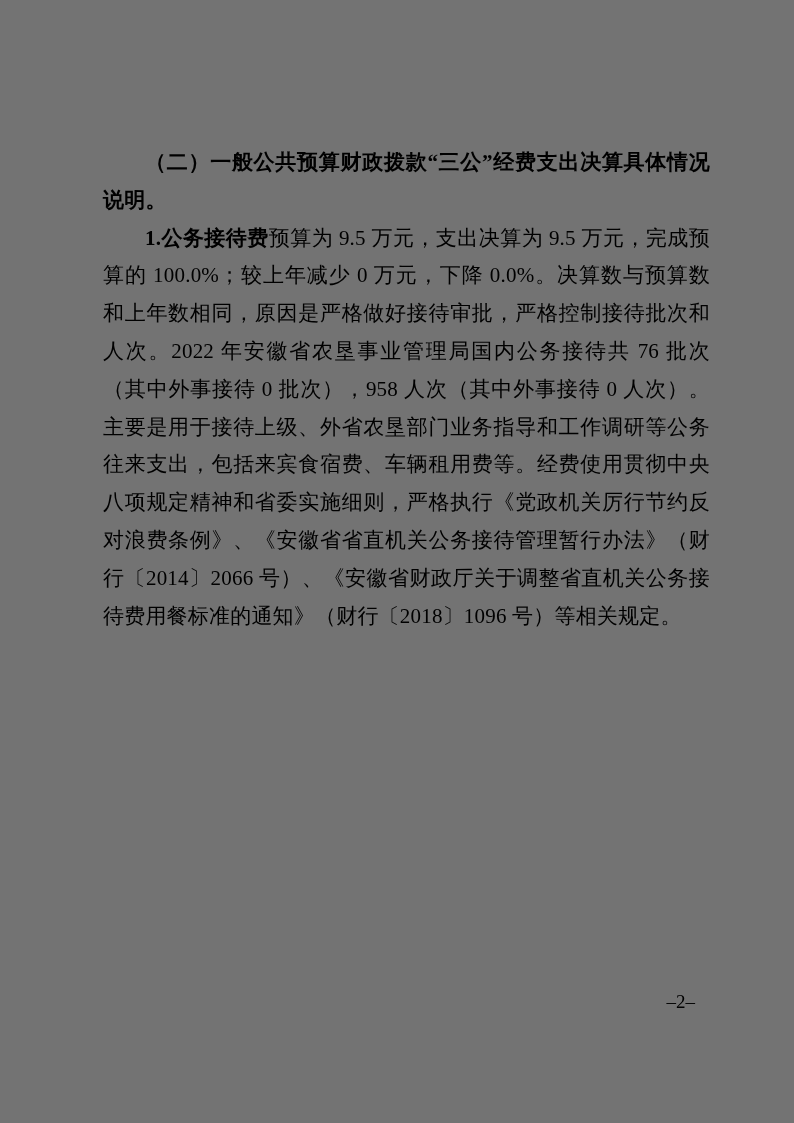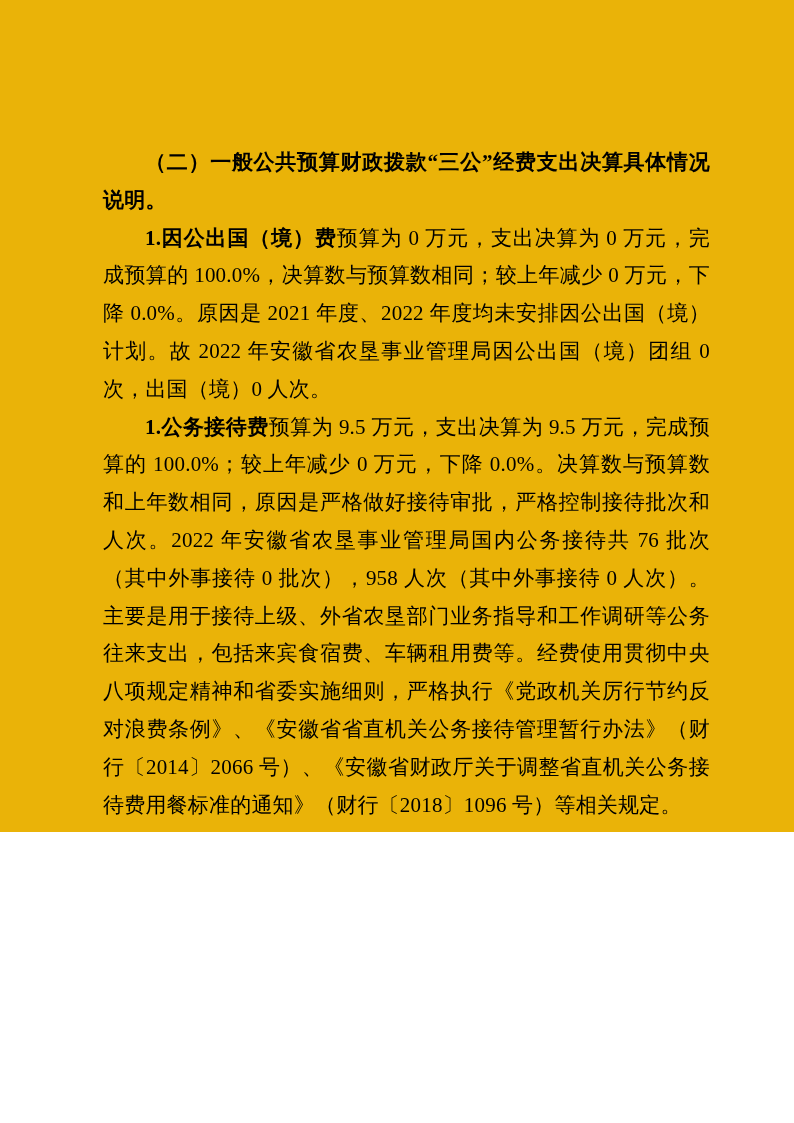--- a/index.html
+++ b/index.html
@@ -7,22 +7,22 @@
       padding: 0;
       background: #ffffff;
     }
     body {
       font-family: "Liberation Serif", "DejaVu Serif", serif;
       color: #000000;
     }
     .sheet {
       position: relative;
       width: 794px;
-      height: 832px;
-      background: #eab308;
+      height: 1123px;
+      background: #737373;
       overflow: hidden;
     }
     .content {
       position: absolute;
       left: 103px;
       top: 144px;
       width: 607px;
       font-size: 21px;
       line-height: 37.8px;
       text-align: justify;
@@ -50,19 +50,18 @@
     }
   </style>
 </head>
 <body>
 
 <div class="sheet">
   <div class="content">
     <p class="heading">（二）一般公共预算财政拨款“三公”经费支出决算具体情况说明。</p>
 
 
-    <p class="para"><b>1.因公出国（境）费</b><span>预算为 0 万元，支出决算为 0 万元，完成预算的 100.0%，决算数与预算数相同；较上年减少 0 万元，下降 0.0%。原因是 2021 年度、2022 年度均未安排因公出国（境）计划。故 2022 年安徽省农垦事业管理局因公出国（境）团组 0 次，出国（境）0 人次。</span></p>
 
     <p class="para"><b>1.公务接待费</b><span>预算为 9.5 万元，支出决算为 9.5 万元，完成预算的 100.0%；较上年减少 0 万元，下降 0.0%。决算数与预算数和上年数相同，原因是严格做好接待审批，严格控制接待批次和人次。2022 年安徽省农垦事业管理局国内公务接待共 76 批次（其中外事接待 0 批次），958 人次（其中外事接待 0 人次）。主要是用于接待上级、外省农垦部门业务指导和工作调研等公务往来支出，包括来宾食宿费、车辆租用费等。经费使用贯彻中央八项规定精神和省委实施细则，严格执行《党政机关厉行节约反对浪费条例》、《安徽省省直机关公务接待管理暂行办法》（财行〔2014〕2066 号）、《安徽省财政厅关于调整省直机关公务接待费用餐标准的通知》（财行〔2018〕1096 号）等相关规定。</span></p>
   </div>
 
   <div class="page-number">–2–</div>
 </div>
 
 </body></html>

